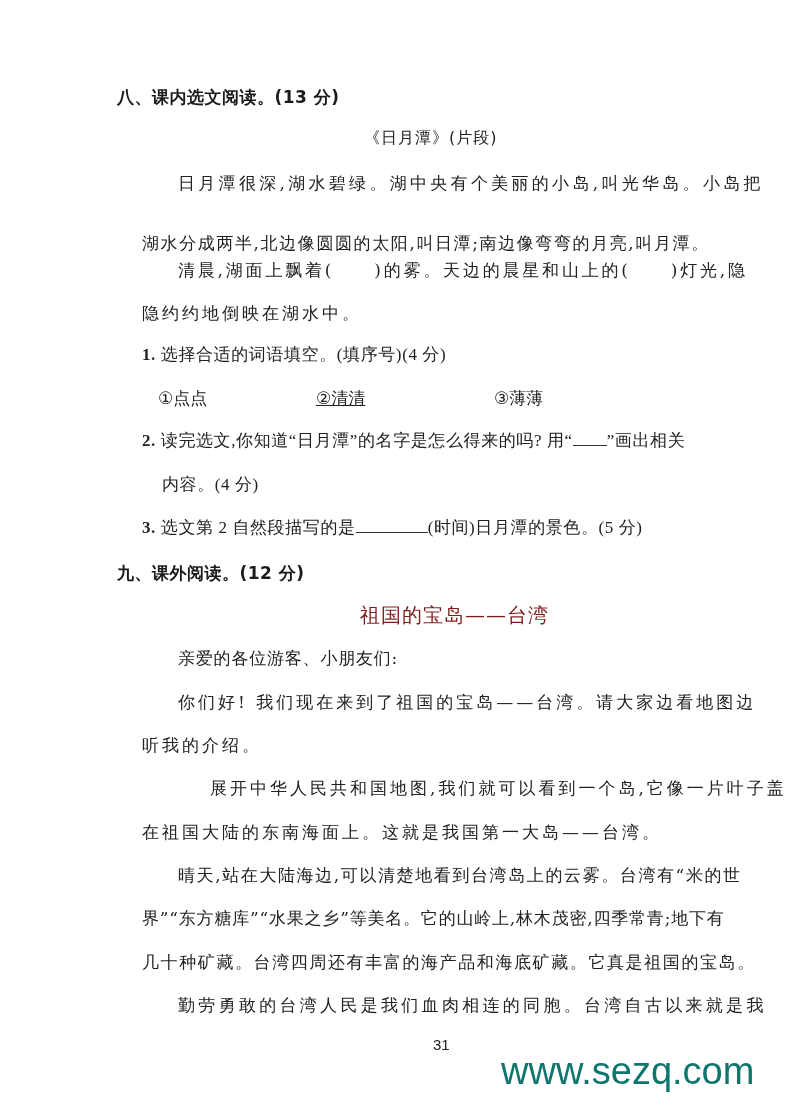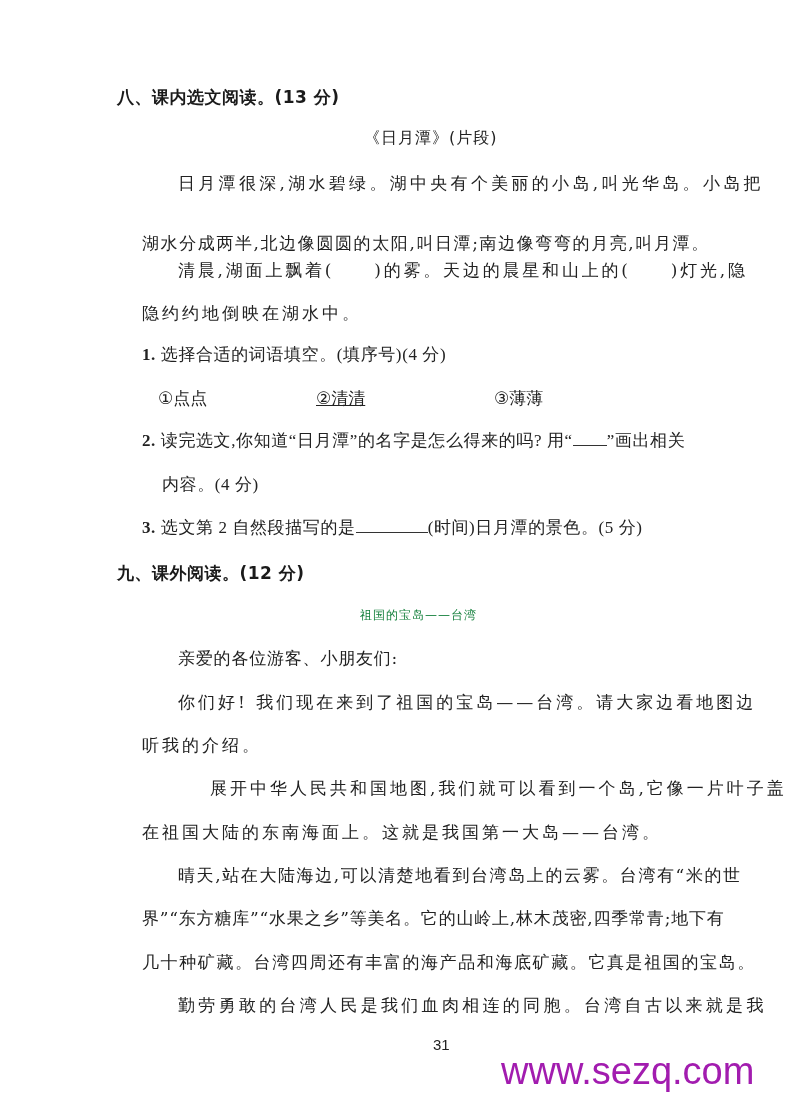--- a/index.html
+++ b/index.html
@@ -1,28 +1,28 @@
 <!DOCTYPE html>
 <html><head>
 <meta charset="utf-8">
 <style>
   html, body { margin: 0; padding: 0; background: #ffffff; }
   body { width: 800px; height: 1120px; position: relative; overflow: hidden;
          font-family: "DejaVu Serif", "Liberation Serif", serif; color: #222; }
   .line { position: absolute; white-space: nowrap; font-size: 17px; line-height: 22px; letter-spacing: 2.6px; }
   .heading { font-family: "DejaVu Sans", "Liberation Sans", sans-serif; font-weight: bold; font-size: 17px; letter-spacing: 0.5px; color: #1a1a1a; }
   .title { font-family: "DejaVu Sans", "Liberation Sans", sans-serif; font-size: 16px; letter-spacing: 1px; color: #222; }
-  .title2 { font-family: "DejaVu Sans", "Liberation Sans", sans-serif; font-size: 12px; letter-spacing: 1px; color: #15803d; }
+  .title2 { font-family: "DejaVu Sans", "Liberation Sans", sans-serif; font-size: 20px; letter-spacing: 1px; color: #7f1d1d; }
   .q { font-family: Liberation Serif, serif; font-size: 17px; letter-spacing: 0.6px; color: #222; }
   .q b { font-weight: bold; }
   .blank-paren { display: inline-block; width: 40px; }
   .blank-line { display: inline-block; border-bottom: 1px solid #333; vertical-align: baseline; }
   .opt { position: absolute; font-family: "DejaVu Sans", "Liberation Sans", sans-serif; font-size: 17px; white-space: nowrap; color: #222; }
   .pageno { position: absolute; left: 433px; top: 1036px; font-size: 15px; font-family: Liberation Sans, sans-serif; color: #222; }
-  .watermark { position: absolute; left: 501px; top: 1050px; font-family: "Liberation Sans", sans-serif; font-size: 38px; color: #a21caf; letter-spacing: 0px; }
+  .watermark { position: absolute; left: 501px; top: 1050px; font-family: "Liberation Sans", sans-serif; font-size: 38px; color: #0f766e; letter-spacing: 0px; }
 </style>
 </head>
 <body>
 
 <div class="line heading" style="left:117px; top:86px;">八、课内选文阅读。(13 分)</div>
 <div class="line title" style="left:364px; top:127px;">《日月潭》(片段)</div>
 
 <div class="line" style="left:178px; top:172px; letter-spacing:3.3px;">日月潭很深,湖水碧绿。湖中央有个美丽的小岛,叫光华岛。小岛把</div>
 <div class="line" style="left:142px; top:216px; letter-spacing:1.6px;margin-top:16px;">湖水分成两半,北边像圆圆的太阳,叫日潭;南边像弯弯的月亮,叫月潭。</div>
 

